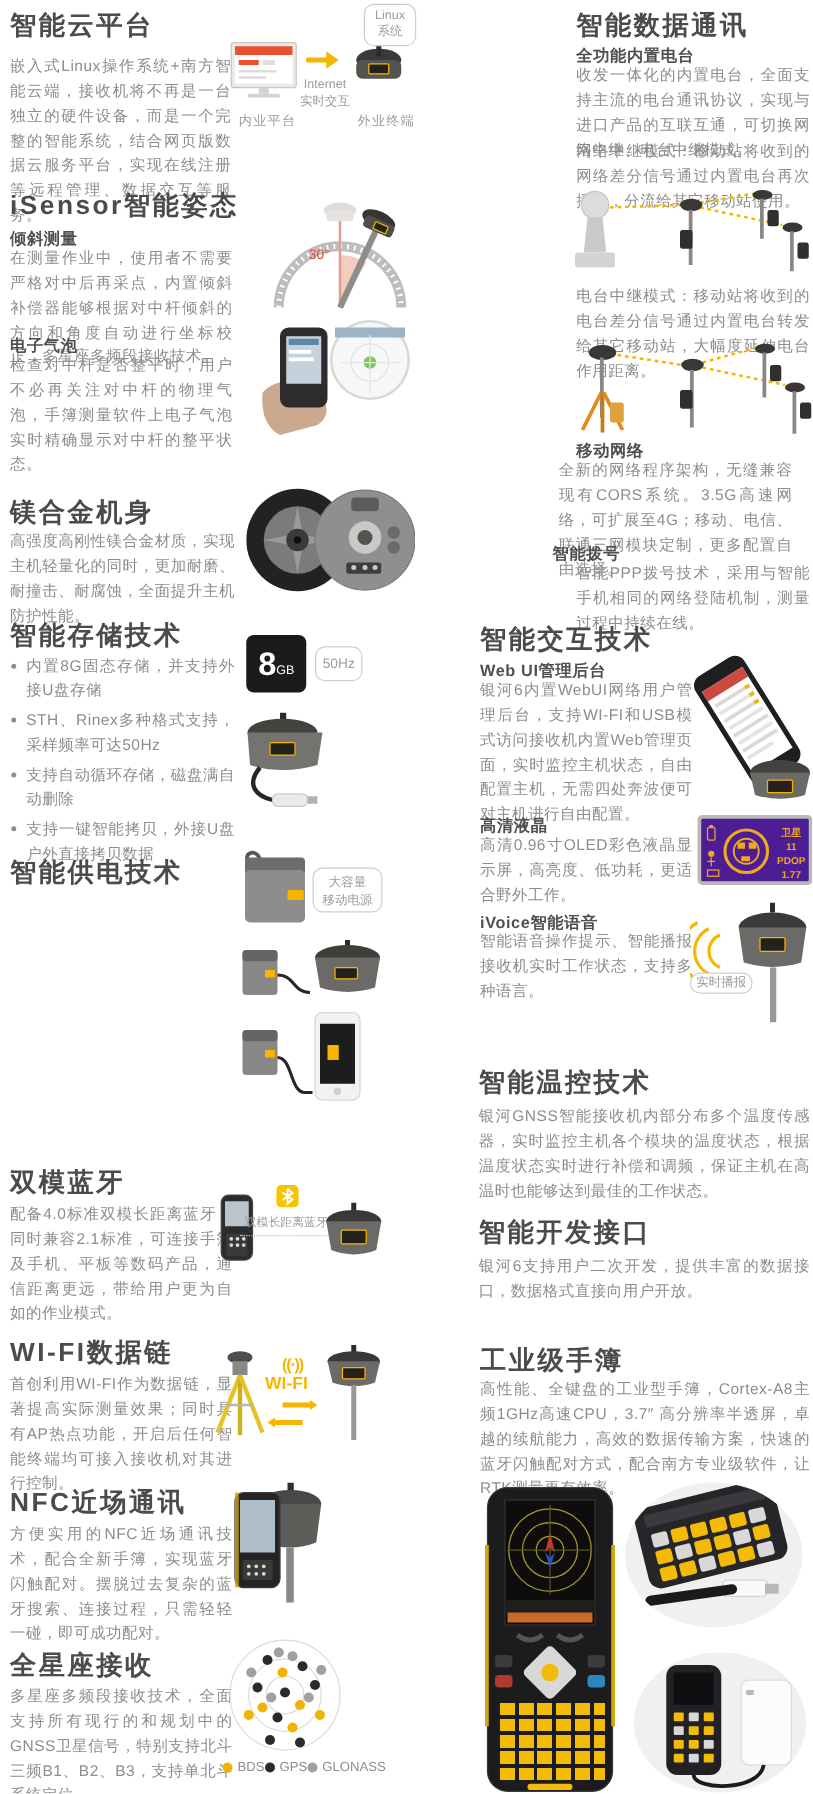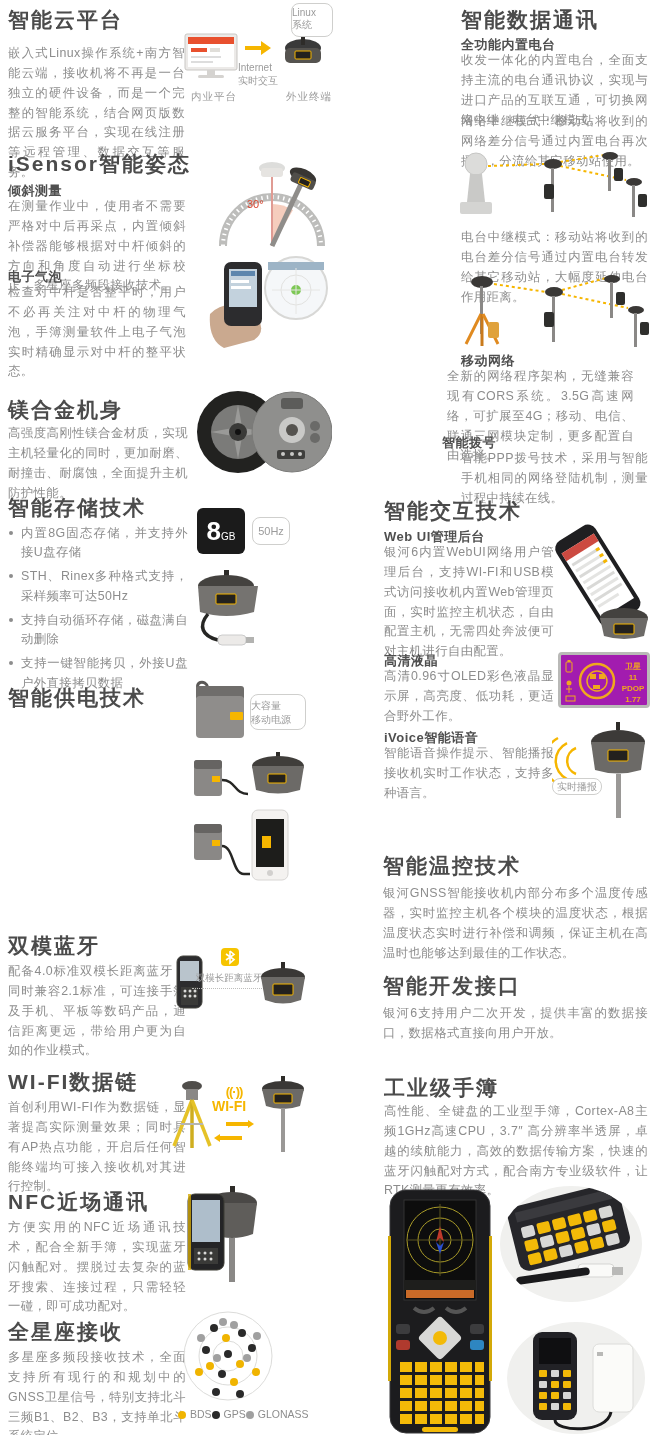--- a/index.html
+++ b/index.html
@@ -7,25 +7,25 @@
         font-family:"Liberation Sans","DejaVu Sans",sans-serif}
   .abs{position:absolute}
   .h1{font-size:21px;color:#4b4b4b;letter-spacing:2px;white-space:nowrap;font-weight:700}
   .sub{font-size:13px;font-weight:bold;color:#4f4f4f;letter-spacing:.5px}
   .body{font-size:12.4px;color:#8d8d8d;line-height:1.6;text-align:justify;letter-spacing:.4px}
   .bullets{margin:0;padding:0;list-style:none;font-size:12.4px;color:#8d8d8d;line-height:1.55;letter-spacing:.4px}
   .bullets li{position:relative;padding-left:13px;margin-bottom:5px;text-align:justify}
   .bullets li::before{content:"";position:absolute;left:1px;top:7px;width:4px;height:4px;border-radius:50%;background:#8d8d8d}
   .badge{border:1px solid #cfcfcd;border-radius:8px;color:#9b9b9b;text-align:center;background:#fff;box-sizing:border-box}
   .cap{font-size:10.5px;color:#9b9b9b;text-align:center;letter-spacing:1px}
-  .tiny{font-size:10px;color:#9b9b9b;text-align:left}
+  .tiny{font-size:10px;color:#9b9b9b;text-align:center}
   .circle-photo{border-radius:50%;background:#f0f0ee;overflow:hidden}
   .legend{display:flex;align-items:center;gap:0;font-size:10.5px;color:#8d8d8d}
   .legend .dot{display:inline-block;width:8px;height:8px;border-radius:50%;margin-right:4px;vertical-align:-1px}
-  .oled{background:#a21caf;border:3px solid #b9b9b7;border-radius:4px;box-sizing:border-box}
+  .oled{background:#4c1d95;border:3px solid #b9b9b7;border-radius:4px;box-sizing:border-box}
   .oledtxt{font-size:8px;line-height:1.5;color:#f0a81e;text-align:center;font-weight:bold}
   .keypad{background:repeating-linear-gradient(90deg,transparent 0 12px,#1c1c1e 12px 15px),
                      repeating-linear-gradient(0deg,#f3ba08 0 10px,#1c1c1e 10px 13px)}
 </style>
 </head>
 <body>
 
 <div class="page">
 
   <div class="abs h1" style="left:8px;top:6px">智能云平台</div>

